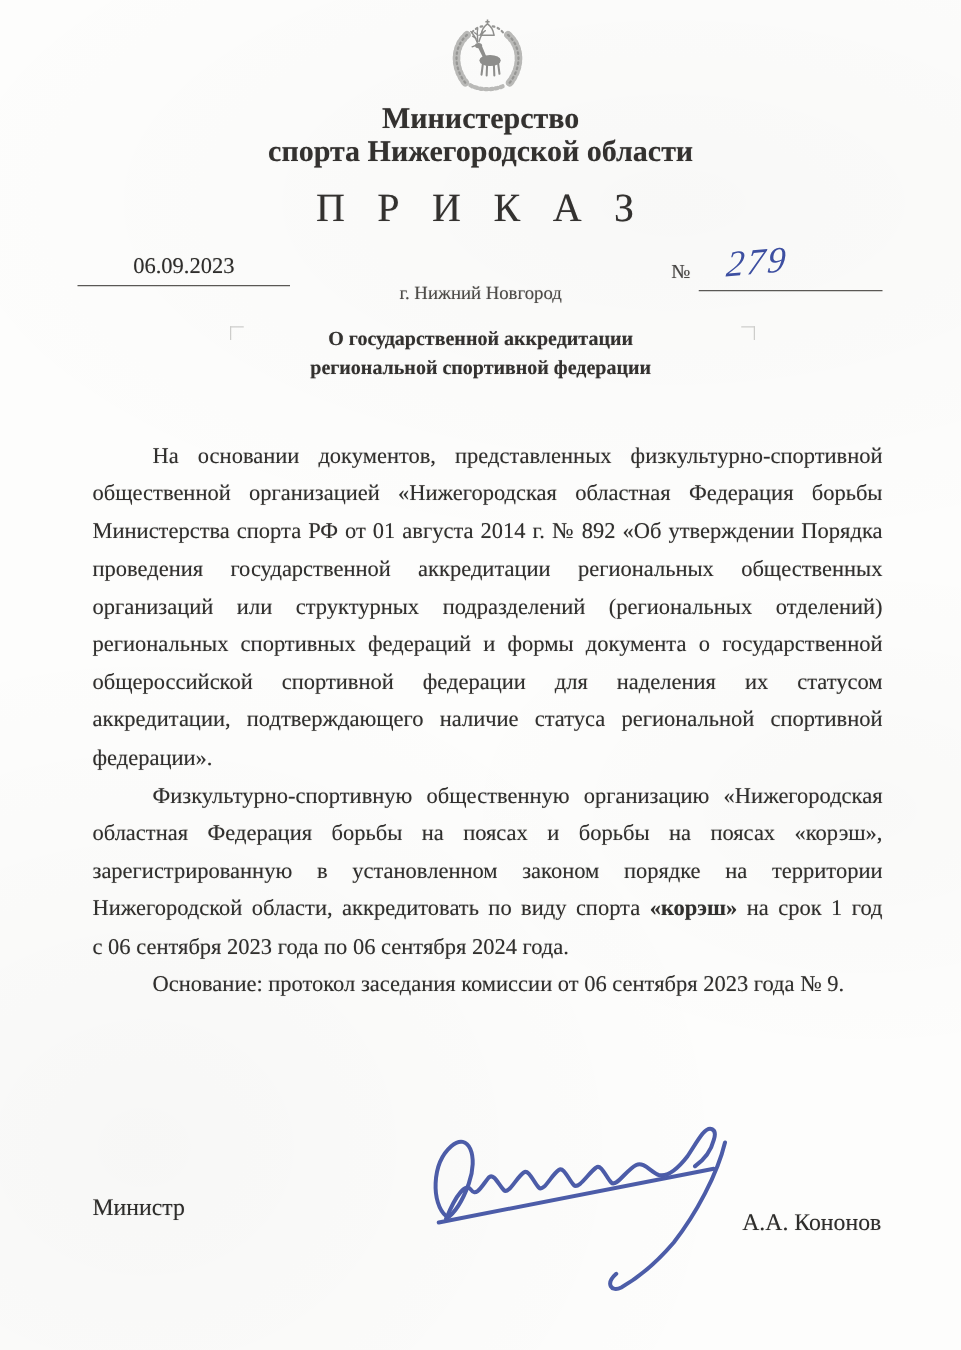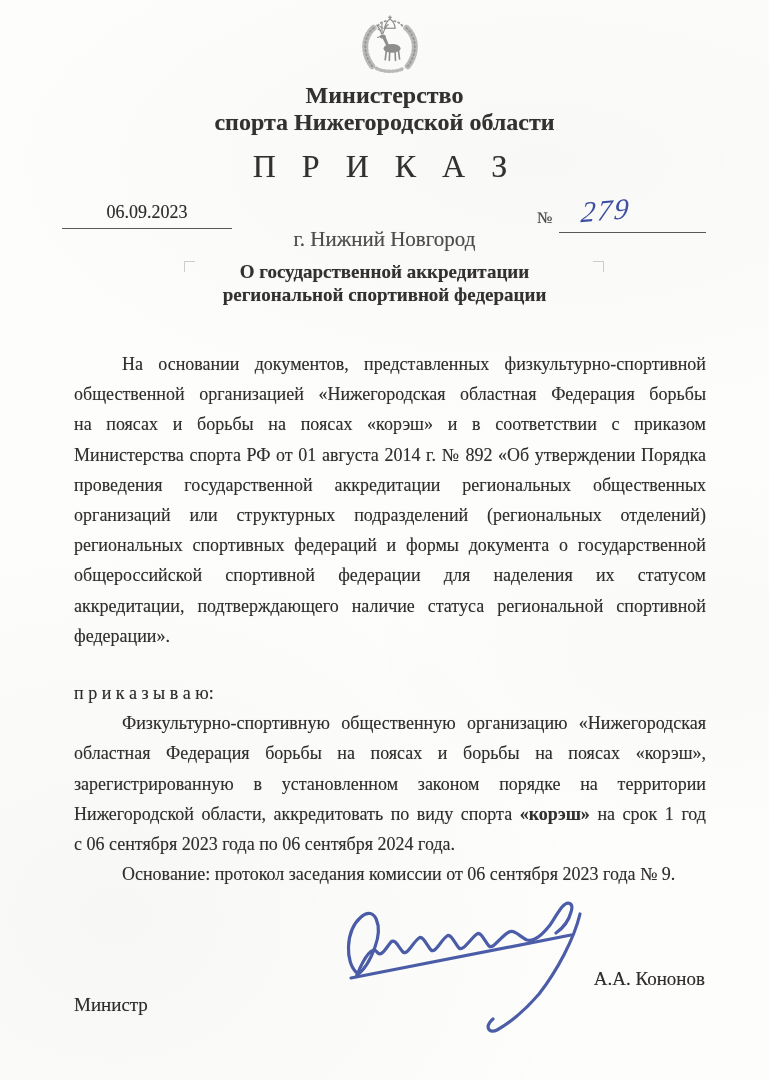--- a/index.html
+++ b/index.html
@@ -30,37 +30,37 @@
     font-size:18px;padding-bottom:5px;border-bottom:1.6px solid #5a5855;
   }
   .num-label{left:537px;top:209px;font-size:16px;color:#4a4846;}
   .num-line{left:559px;top:204px;width:147px;height:28px;border-bottom:1.6px solid #5a5855;}
   .num-value{
     position:absolute;left:22px;top:-10px;
     font-size:29px;font-style:italic;letter-spacing:2px;
     transform:rotate(-5deg) skewX(-10deg);
     text-shadow:none;
   }
-  .city{top:227px;font-size:21px;color:#4e4c49;}
+  .city{top:227px;font-size:15px;color:#4e4c49;}
 
   .corner{width:10px;height:10px;border-color:#cdcdcb;}
   .corner-l{left:184px;top:261px;border-left:1.5px solid #cdcdcb;border-top:1.5px solid #cdcdcb;}
   .corner-r{left:593px;top:261px;border-right:1.5px solid #cdcdcb;border-top:1.5px solid #cdcdcb;}
 
-  .doc-title{top:260px;font-weight:bold;font-size:19px;line-height:23px;color:#33312f;}
+  .doc-title{top:260px;font-weight:bold;font-size:16px;line-height:23px;color:#33312f;}
 
   .body-col{left:74px;top:349px;width:632px;font-size:18px;line-height:30.2px;color:#302f2d;}
   .jline{text-align:justify;text-align-last:justify;}
   .jline.first{text-indent:48px;}
   .jline.last{text-align-last:left;}
   .order-kw{margin-top:27px;text-align:left;}
   .basis{text-indent:48px;text-align:left;}
   .b{font-weight:bold;}
 
-  .signer-pos{left:74px;top:994px;font-size:19px;}
+  .signer-pos{left:74px;top:956px;font-size:19px;}
   .signer-name{right:64px;top:944px;font-size:19px;text-align:right;margin-top:24px;}
   .sig{left:343px;top:891px;width:258px;height:152px;}
 </style>
 </head>
 <body>
 
 <div class="page">
 
   <svg class="abs emblem" viewBox="0 0 120 90">
     <g fill="none" stroke="#b9b9b7" stroke-width="9" stroke-dasharray="2.5 3.5" stroke-linecap="round">
@@ -117,30 +117,28 @@
   <div class="abs corner corner-r"></div>
 
   <div class="abs center doc-title">
     <div>О государственной аккредитации</div>
     <div>региональной спортивной федерации</div>
   </div>
 
   <div class="abs body-col">
     <div class="jline first">На основании документов, представленных физкультурно-спортивной</div>
     <div class="jline">общественной организацией «Нижегородская областная Федерация борьбы</div>
-    <div class="jline">на поясах и борьбы на поясах «корэш» и в соответствии с приказом</div>
     <div class="jline">Министерства спорта РФ от 01 августа 2014 г. № 892 «Об утверждении Порядка</div>
     <div class="jline">проведения государственной аккредитации региональных общественных</div>
     <div class="jline">организаций или структурных подразделений (региональных отделений)</div>
     <div class="jline">региональных спортивных федераций и формы документа о государственной</div>
     <div class="jline">общероссийской спортивной федерации для наделения их статусом</div>
     <div class="jline">аккредитации, подтверждающего наличие статуса региональной спортивной</div>
     <div class="jline last">федерации».</div>
 
-    <div class="order-kw">п р и к а з ы в а ю:</div>
 
     <div class="jline first">Физкультурно-спортивную общественную организацию «Нижегородская</div>
     <div class="jline">областная Федерация борьбы на поясах и борьбы на поясах «корэш»,</div>
     <div class="jline">зарегистрированную в установленном законом порядке на территории</div>
     <div class="jline"><span>Нижегородской области, аккредитовать по виду спорта </span><span class="b">«корэш»</span><span> на срок 1 год</span></div>
     <div class="jline last">с 06 сентября 2023 года по 06 сентября 2024 года.</div>
 
     <div class="basis">Основание: протокол заседания комиссии от 06 сентября 2023 года № 9.</div>
   </div>
 

